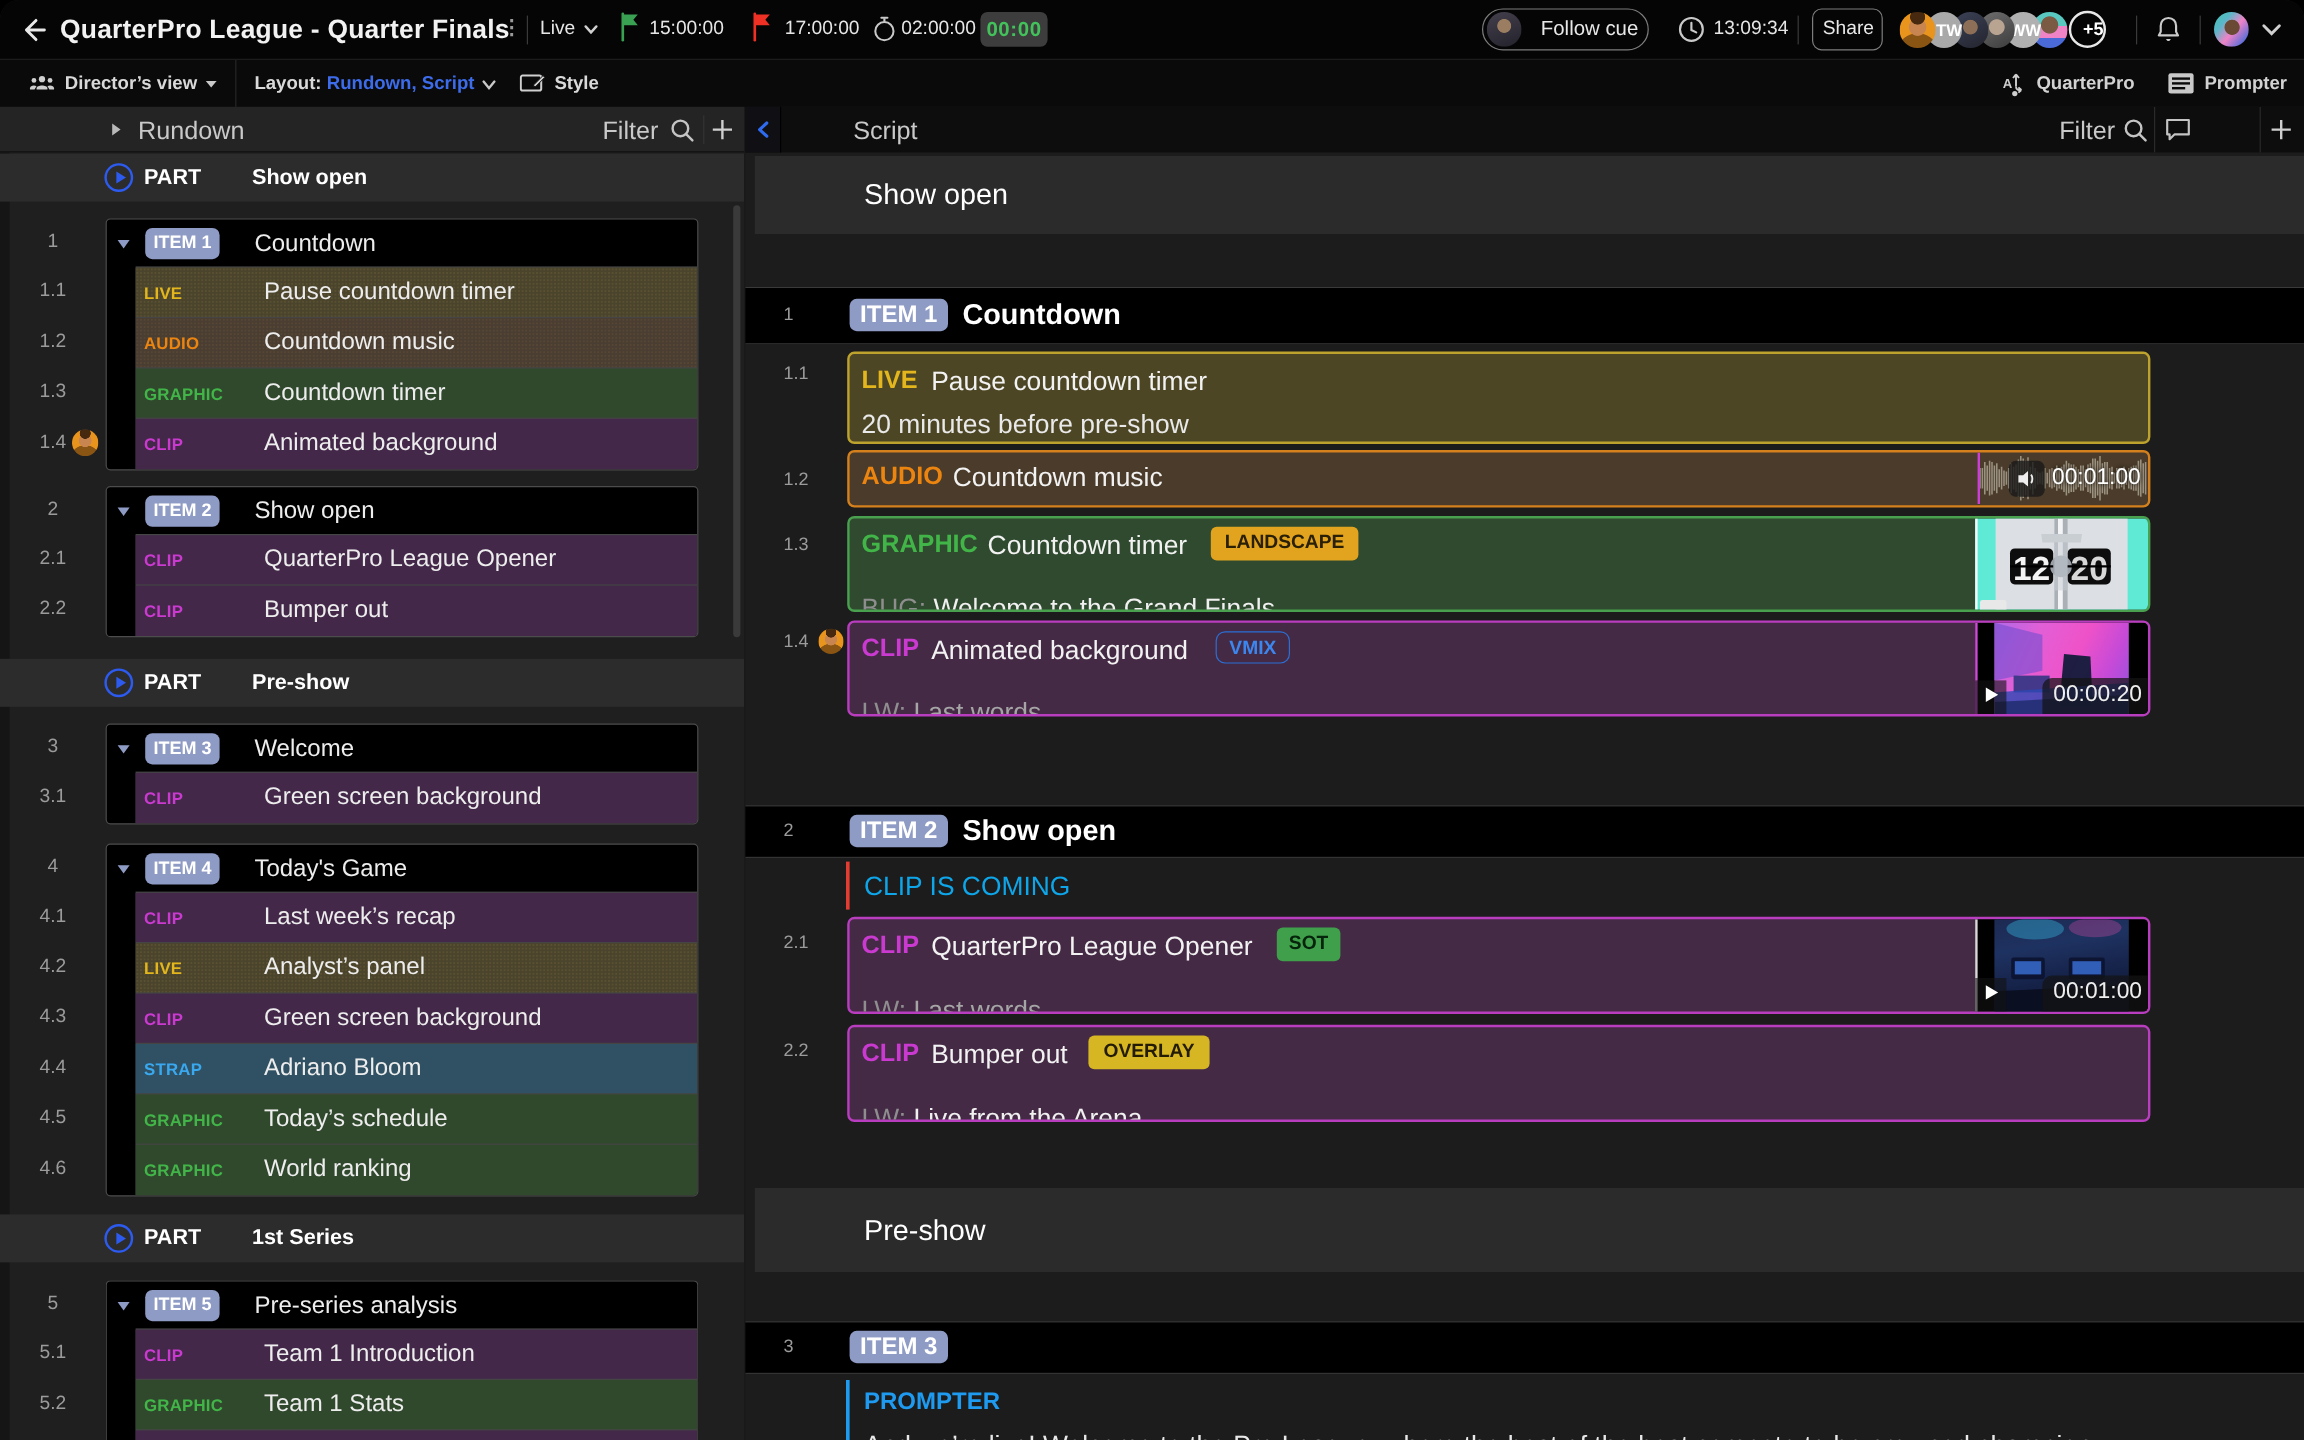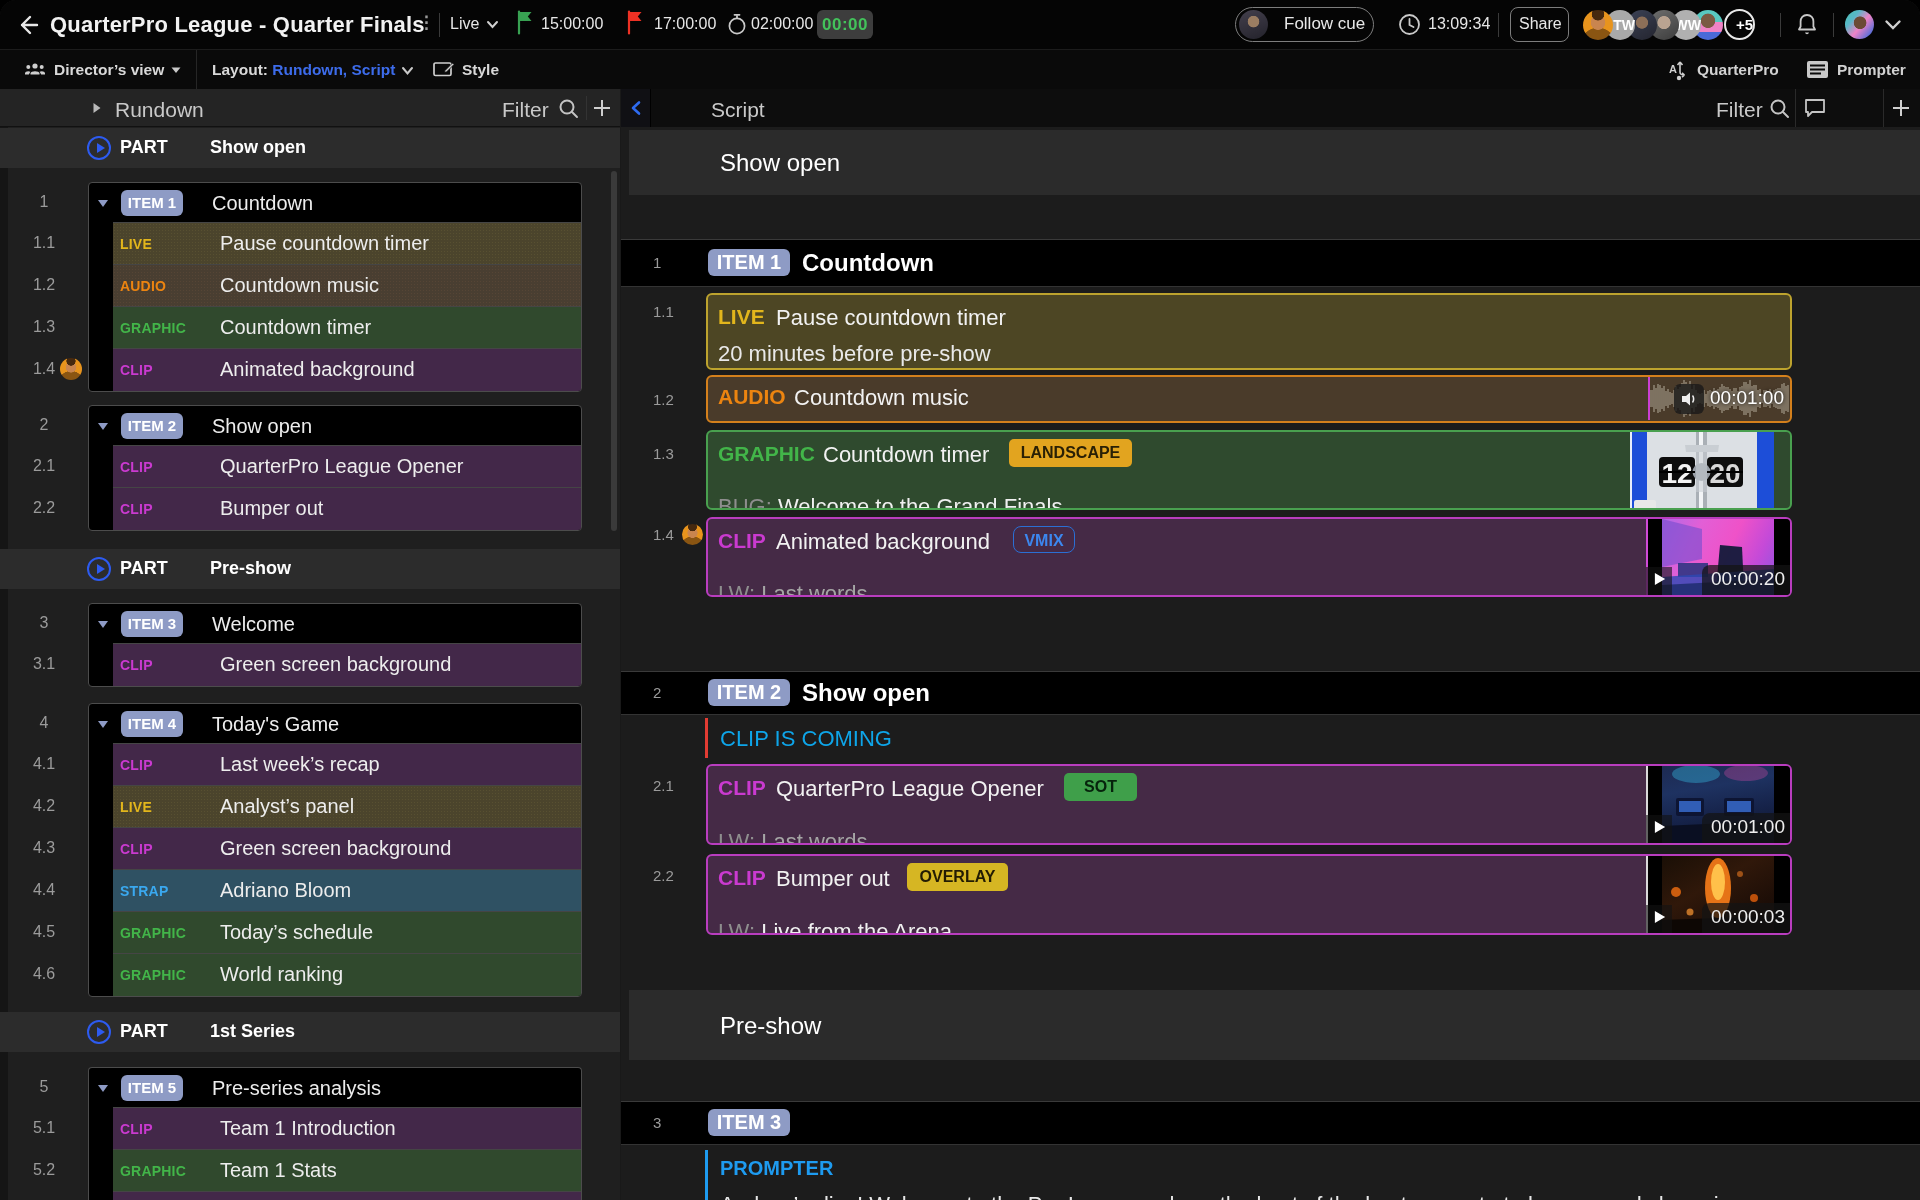--- a/index.html
+++ b/index.html
@@ -402,21 +402,21 @@
           </svg>
         <div class="abs" style="left:62px;top:10px;color:#fff;font-size:19px;text-shadow:0 0 4px #000">00:01:00</div>
       </div>
     </div>
 
     <div class="block" style="top:341px;height:80px;background:#2f4a2e;border-color:#49a04f">
       <div class="abs blabel fg-graphic" style="left:10px;top:10px">GRAPHIC</div>
       <div class="abs btitle" style="left:115px;top:10px">Countdown timer</div>
       <div class="tag" style="left:301px;top:7px;width:123px;height:28px;background:#e2a41f;color:#2a2005;text-align:center;line-height:28px">LANDSCAPE</div>
       <div class="abs bsub" style="left:10px;top:46px">BUG: <span style="color:#f0f0f0">Welcome to the Grand Finals</span></div>
-      <div class="abs" style="right:16px;top:0;width:144px;height:92px;background:#1d4ed8">
+      <div class="abs" style="right:0;top:0;width:144px;height:92px;background:#5eead4">
         <div class="abs" style="left:17px;top:0;width:110px;height:76px;background:#dce0e4"></div>
         <svg class="abs" style="left:17px;top:0" width="110" height="76" viewBox="0 0 110 76">
           <rect x="49" y="0" width="11" height="76" fill="#aab0b6"></rect>
             <rect x="52" y="0" width="4" height="76" fill="#f2f4f6"></rect>
           <path d="M38 13 L72 13 L71 20 L39 20 Z" fill="#c9ced3"></path>
           <rect x="12" y="25" width="36" height="30" rx="4" fill="#0d0d0d"></rect>
             <rect x="60" y="25" width="36" height="30" rx="4" fill="#0d0d0d"></rect>
           <circle cx="54.5" cy="40" r="9" fill="#9aa0a8"></circle>
             <rect x="49" y="20" width="11" height="40" fill="#c9ced4" opacity="0.55"></rect>
           <text x="30" y="51" font-size="28" font-weight="bold" fill="#f4f4f4" text-anchor="middle" font-family="Liberation Sans">12</text>
@@ -455,21 +455,21 @@
         <div class="abs" style="right:5px;bottom:5px;color:#eee;font-size:19px">00:00:20</div>
       </div>
     </div>
 
     <div class="abs" style="left:84px;top:629px;width:2.5px;height:40px;background:#e23c33"></div>
     <div class="abs" style="left:99px;top:637px;color:#0ea5e9;font-size:22px">CLIP IS COMING</div>
 
     <div class="block" style="top:675px;height:81px;background:#452a46;border-color:#b93dbf">
       <div class="abs blabel fg-clip" style="left:10px;top:10px">CLIP</div>
       <div class="abs btitle" style="left:68px;top:10px">QuarterPro League Opener</div>
-      <div class="tag" style="left:356px;top:7px;width:73px;height:28px;background:#3f9f4a;color:#06230c;text-align:center;line-height:28px">SOT</div>
+      <div class="tag" style="left:356px;top:7px;width:53px;height:28px;background:#3f9f4a;color:#06230c;text-align:center;line-height:28px">SOT</div>
       <div class="abs bsub" style="left:10px;top:47px">LW: <span style="color:#a5a5a5">Last words</span></div>
       <div class="abs" style="right:0;top:0;width:144px;height:77px;background:#000">
         <div class="abs" style="left:16px;top:0;width:112px;height:77px;background:linear-gradient(170deg,#1d2a52 0%,#1e3261 30%,#16234a 60%,#0c1228 100%)"></div>
         <svg class="abs" style="left:16px;top:0" width="112" height="77" viewBox="0 0 112 77">
             <ellipse cx="34" cy="8" rx="24" ry="9" fill="#35b8e0" opacity="0.40"></ellipse>
             <ellipse cx="84" cy="7" rx="22" ry="8" fill="#d84da8" opacity="0.33"></ellipse>
             <rect x="14" y="32" width="28" height="18" rx="2" fill="#0c1330" opacity="0.9"></rect>
             <rect x="62" y="32" width="30" height="18" rx="2" fill="#0c1330" opacity="0.9"></rect>
             <rect x="17" y="35" width="22" height="11" fill="#3566c4" opacity="0.9"></rect>
             <rect x="65" y="35" width="24" height="11" fill="#3566c4" opacity="0.9"></rect>
@@ -483,38 +483,19 @@
         <div class="abs" style="right:0;bottom:0;width:88px;height:30px;background:rgba(20,20,20,0.72);border-radius:8px 0 0 0"></div>
         <div class="abs" style="right:5px;bottom:5px;color:#eee;font-size:19px">00:01:00</div>
       </div>
     </div>
 
     <div class="block" style="top:765px;height:81px;background:#452a46;border-color:#b93dbf">
       <div class="abs blabel fg-clip" style="left:10px;top:10px">CLIP</div>
       <div class="abs btitle" style="left:68px;top:10px">Bumper out</div>
       <div class="tag" style="left:199px;top:7px;width:101px;height:28px;background:#d6b623;color:#231c03;text-align:center;line-height:28px">OVERLAY</div>
       <div class="abs bsub" style="left:10px;top:47px">LW: <span style="color:#f0f0f0">Live from the Arena</span></div>
-      <div class="abs" style="right:0;top:0;width:144px;height:77px;background:#000">
-        <div class="abs" style="left:16px;top:0;width:112px;height:77px;background:linear-gradient(150deg,#1a0f06 0%,#30180a 40%,#1d0e07 75%,#120905 100%)"></div>
-        <svg class="abs" style="left:16px;top:0" width="112" height="77" viewBox="0 0 112 77">
-            <ellipse cx="56" cy="32" rx="13" ry="30" fill="#f07818" opacity="0.95"></ellipse>
-            <ellipse cx="56" cy="26" rx="7" ry="18" fill="#ffc04a"></ellipse>
-            <circle cx="14" cy="36" r="5" fill="#e86a10" opacity="0.85"></circle>
-            <circle cx="92" cy="42" r="4" fill="#d85c0c" opacity="0.85"></circle>
-            <circle cx="28" cy="56" r="3.5" fill="#f09030" opacity="0.75"></circle>
-            <circle cx="78" cy="18" r="3" fill="#e87820" opacity="0.6"></circle>
-            <path d="M0 64 L112 60 L112 77 L0 77 Z" fill="#0d0704"></path>
-          </svg>
-        <div class="abs" style="left:0;top:0;width:2px;height:77px;background:rgba(255,255,255,0.85)"></div>
-        <div class="abs" style="left:0;bottom:0;width:26px;height:28px;background:rgba(18,18,18,0.6)"></div>
-        <svg class="abs" style="left:8px;bottom:9px" width="12" height="14" viewBox="0 0 14 16">
-            <path d="M1 1 L13 8 L1 15 Z" fill="#fff"></path>
-          </svg>
-        <div class="abs" style="right:0;bottom:0;width:88px;height:30px;background:rgba(20,20,20,0.72);border-radius:8px 0 0 0"></div>
-        <div class="abs" style="right:5px;bottom:5px;color:#eee;font-size:19px">00:00:03</div>
-      </div>
     </div>
 
     <div class="abs" style="left:84px;top:1061px;width:2.5px;height:50px;background:#1e9bf0"></div>
     <div class="abs" style="left:99px;top:1068px;color:#1e9bf0;font-size:20px;font-weight:700">PROMPTER</div>
     <div class="abs" style="left:99px;top:1103px;color:#e8e8e8;font-size:22px;width:1085px">And we’re live! Welcome to the Pro League, where the best of the best compete to be crowned champion.</div>
   </div>
 </div>
 
 </body></html>

